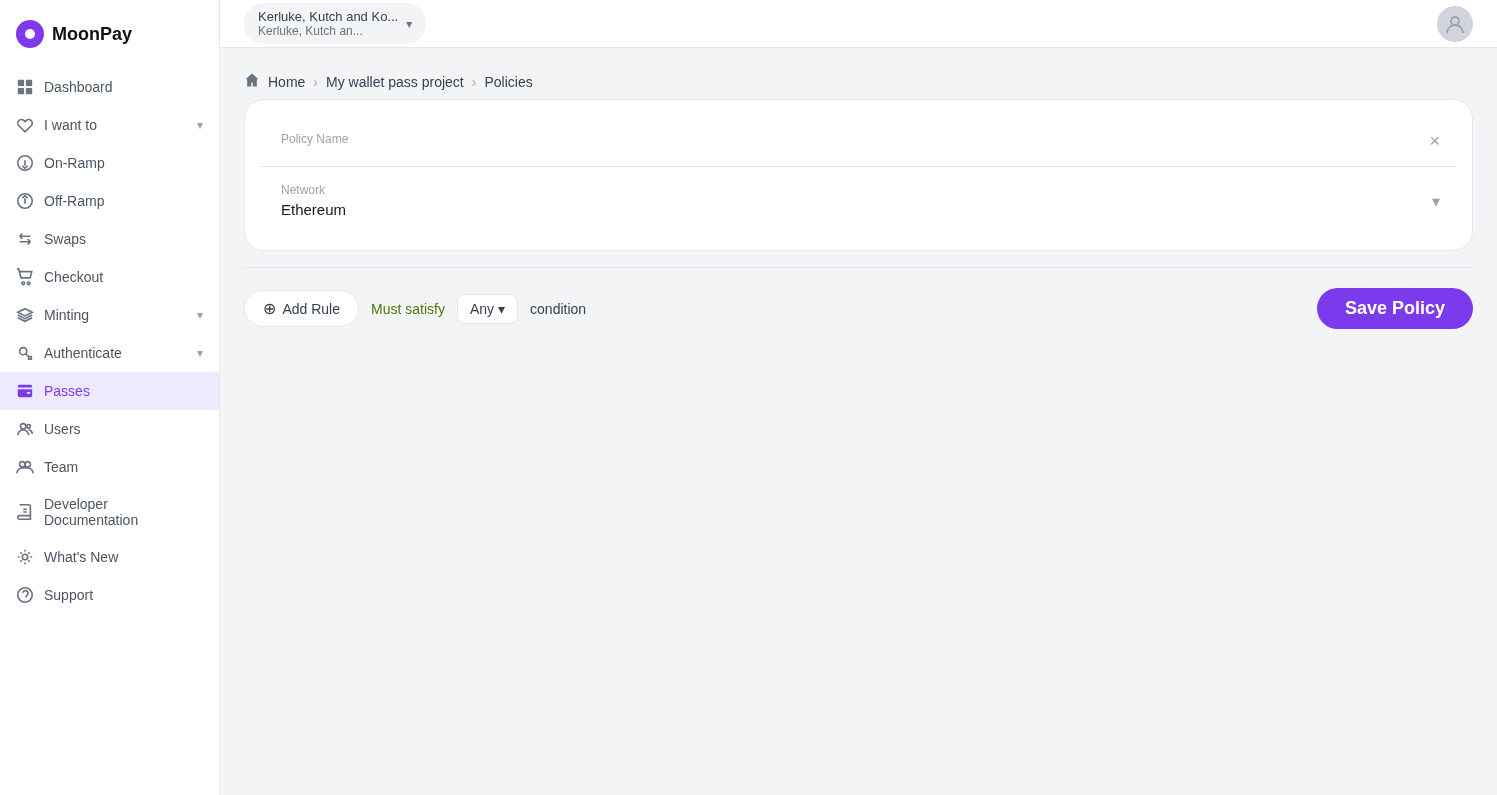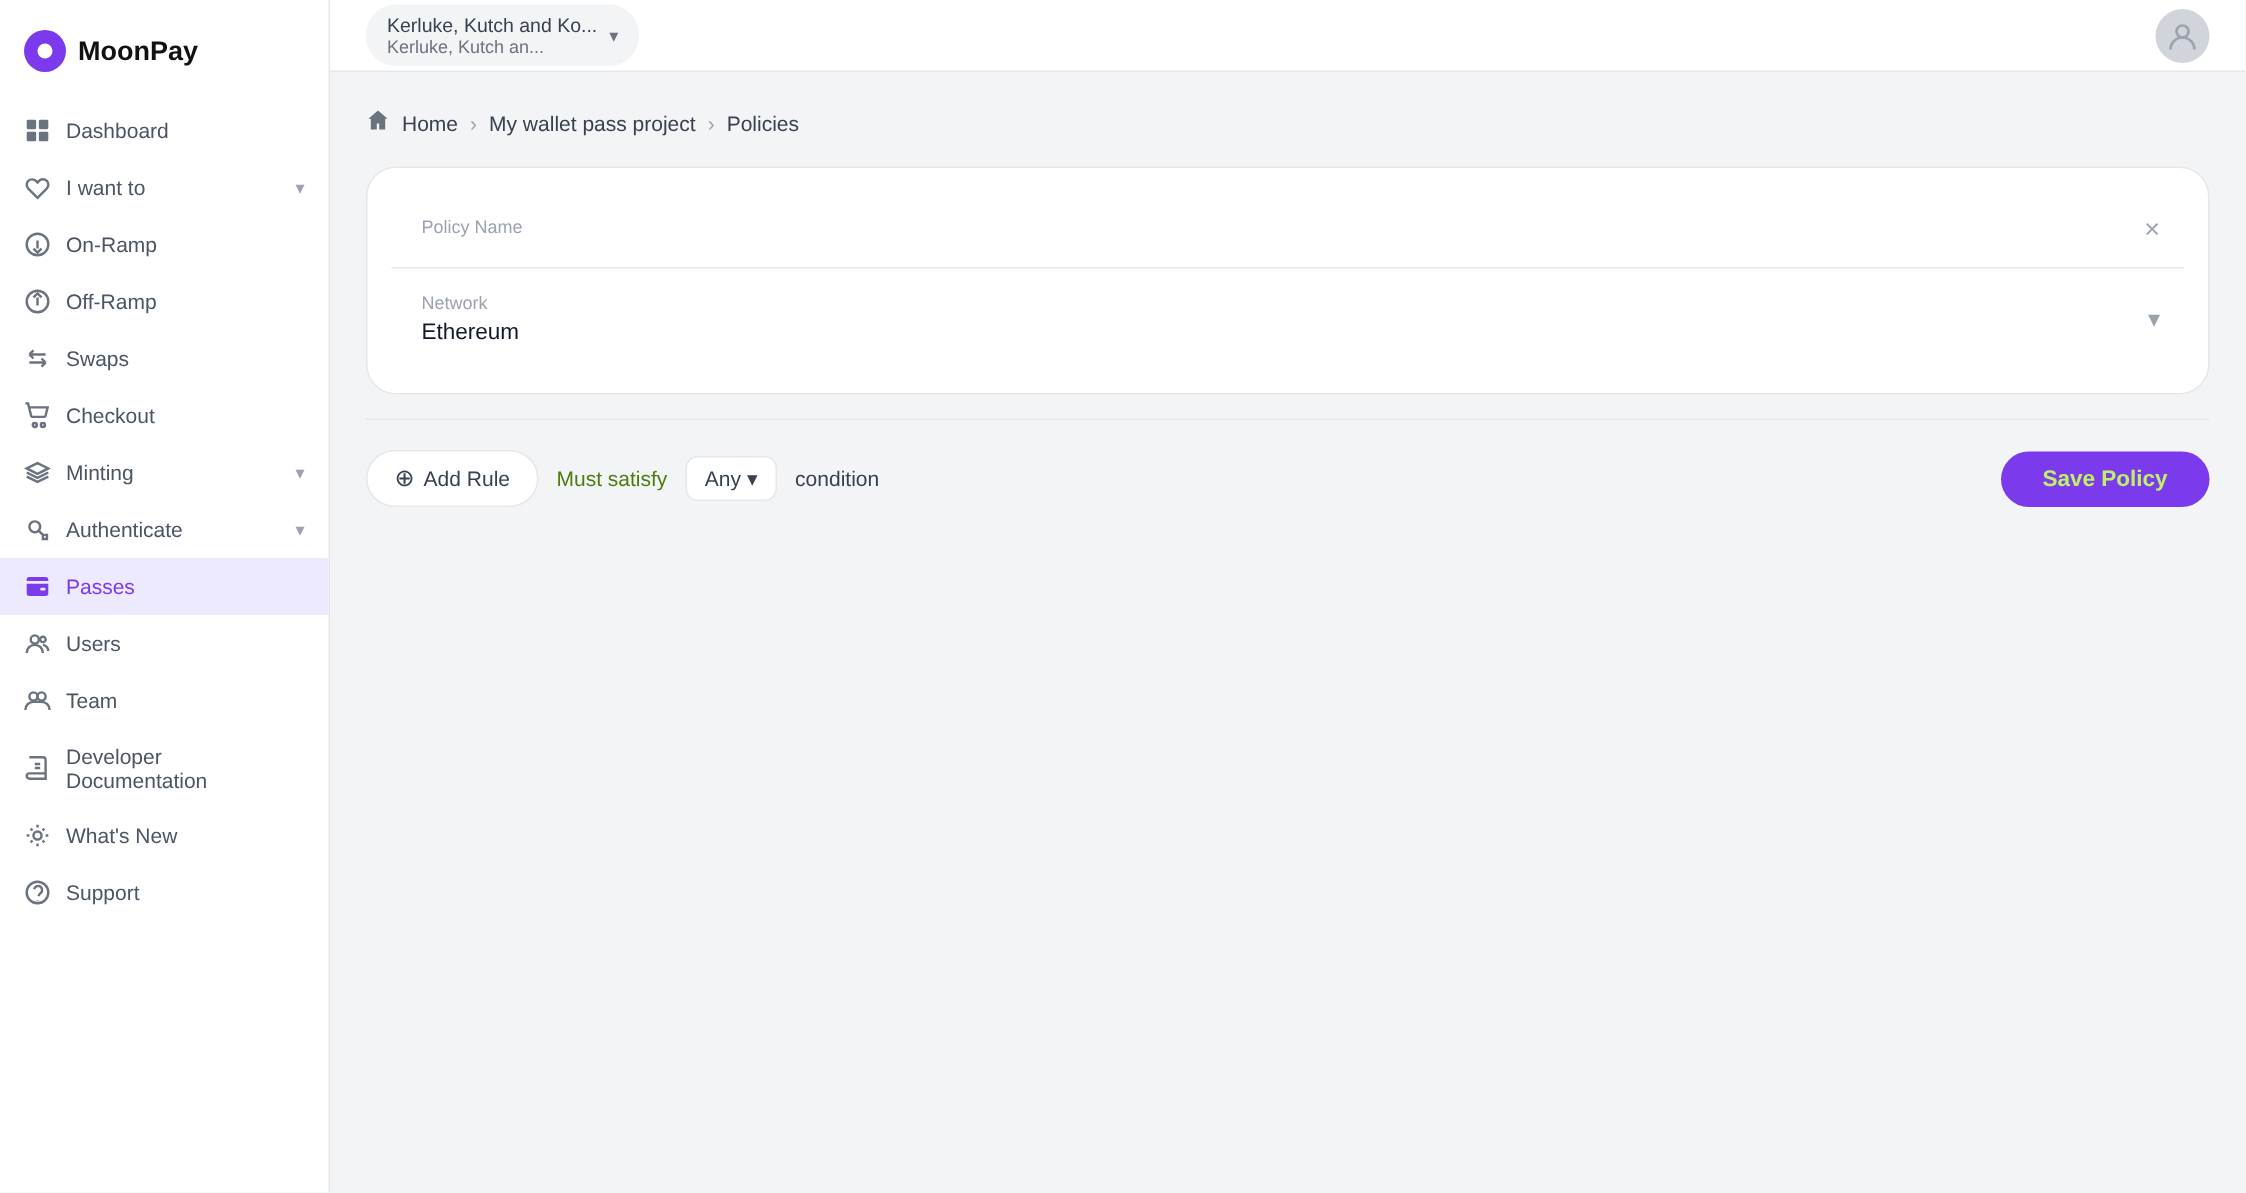--- a/index.html
+++ b/index.html
@@ -94,21 +94,21 @@
     .content {
       flex: 1;
       padding: 24px;
       background: #f3f4f6;
       overflow-y: auto;
     }
 
     
     .breadcrumb {
       display: flex; align-items: center; gap: 8px;
-      margin-bottom: 20px;
+      margin-bottom: 8px;
       font-size: 14px;
       color: #6b7280;
     }
     .breadcrumb-item { color: #374151; cursor: pointer; }
     .breadcrumb-sep { color: #9ca3af; }
     .breadcrumb-current { color: #374151; font-weight: 500; }
 
     
     .form-card {
       background: #fff;
@@ -172,25 +172,25 @@
       border-radius: 8px;
       padding: 6px 12px;
       font-size: 14px;
       color: #374151;
       cursor: pointer;
     }
     .condition-text { font-size: 14px; color: #374151; font-weight: 500; }
     .save-policy-btn {
       margin-left: auto;
       background: #7c3aed;
-      color: #bef264;
+      color: #ffffff;
       border: none;
       border-radius: 24px;
       padding: 10px 28px;
-      font-size: 15px;
+      font-size: 18px;
       font-weight: 600;
       cursor: pointer;
     }
 
     
     .icon-svg { width: 18px; height: 18px; }
   </style>
 </head>
 <body>
 

